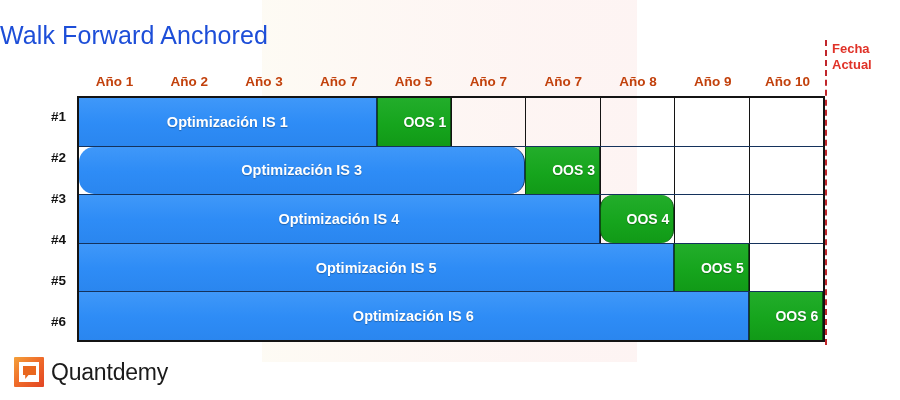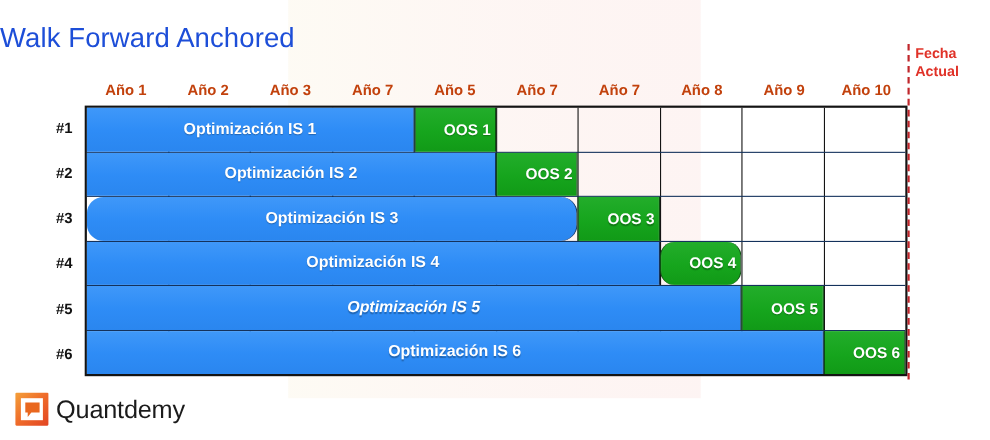--- a/index.html
+++ b/index.html
@@ -209,33 +209,29 @@
         <div class="grid-col"></div>
         <div class="grid-col"></div>
         <div class="grid-col"></div>
       </div>
     <div id="bar-rows">
         <div class="bar-row">
           <div class="seg seg-is" style="left: 0%; width: 40%;">Optimización IS 1</div>
           <div class="seg seg-oos" style="left: 40%; width: 10%;">OOS 1</div>
         </div>
         <div class="bar-row">
-          <div class="seg seg-is" style="left: 0%; width: 50%;">Optimización IS 2</div>
-          <div class="seg seg-oos" style="left: 50%; width: 10%;">OOS 2</div>
-        </div>
-        <div class="bar-row">
           <div class="seg seg-is" style="left: 0%; width: 60%; border-radius: 15px;">Optimización IS 3</div>
           <div class="seg seg-oos" style="left: 60%; width: 10%;">OOS 3</div>
         </div>
         <div class="bar-row">
           <div class="seg seg-is" style="left: 0%; width: 70%;">Optimización IS 4</div>
           <div class="seg seg-oos" style="left: 70%; width: 10%; border-radius: 13px;">OOS 4</div>
         </div>
         <div class="bar-row">
-          <div class="seg seg-is" style="left: 0%; width: 80%; font-style: italic;">Optimización IS 5</div>
+          <div class="seg seg-is" style="left: 0%; width: 80%;">Optimización IS 5</div>
           <div class="seg seg-oos" style="left: 80%; width: 10%;">OOS 5</div>
         </div>
         <div class="bar-row">
           <div class="seg seg-is" style="left: 0%; width: 90%;">Optimización IS 6</div>
           <div class="seg seg-oos" style="left: 90%; width: 10%;">OOS 6</div>
         </div>
       </div>
   </div>
 
   <div id="fecha-line"></div>

